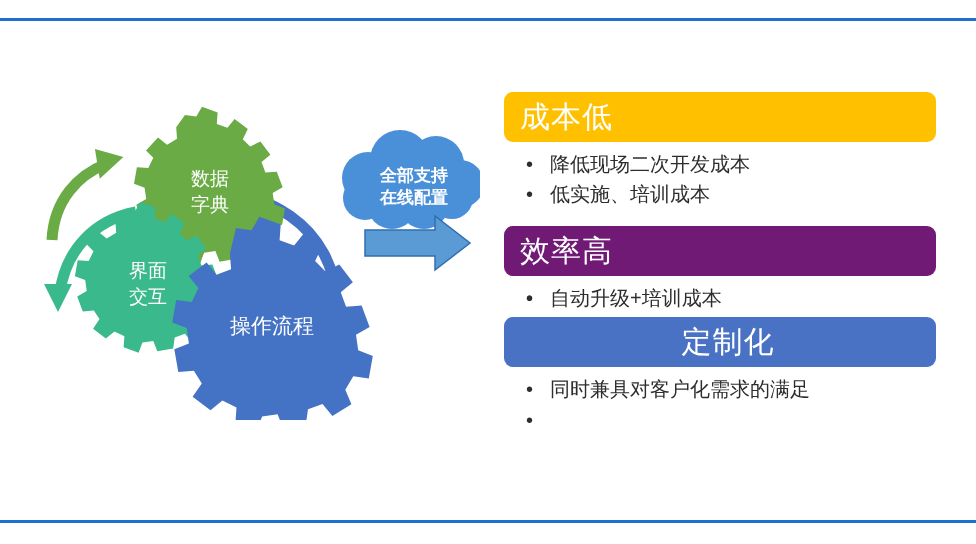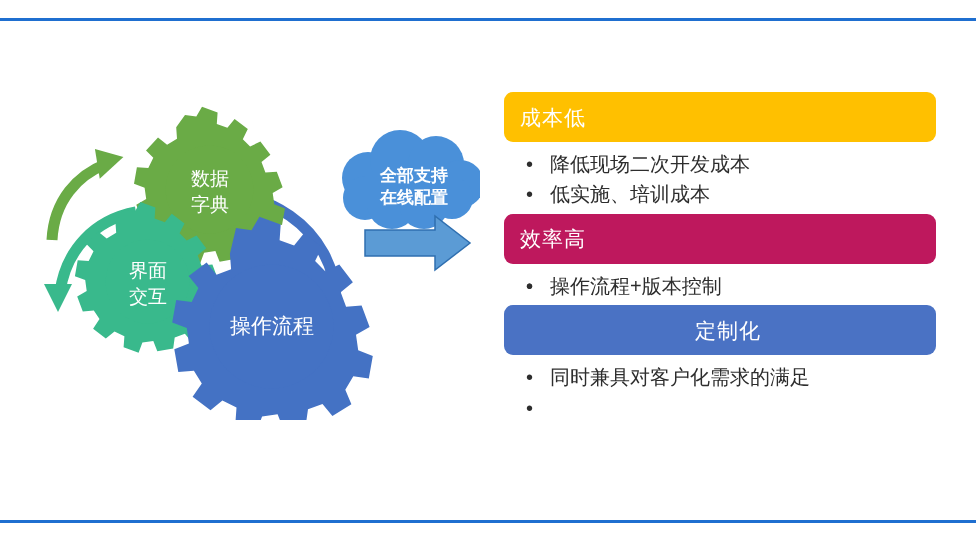--- a/index.html
+++ b/index.html
@@ -66,26 +66,26 @@
   .bar {
     border-radius: 9px;
     height: 50px;
     display: flex;
     align-items: center;
     padding: 0 0 0 16px;
     box-sizing: border-box;
   }
   .bar-title {
     color: #ffffff;
-    font-size: 21px;
+    font-size: 30px;
     letter-spacing: 1px;
     line-height: 1;
   }
   .bar.cost   { background: #ffc000; }
-  .bar.eff    { background: #be185d; }
+  .bar.eff    { background: #701a75; margin-top: 12px; }
   .bar.custom { background: #4a72c4; justify-content: center; }
 
   .bullets {
     list-style: none;
     margin: 0;
     padding: 7px 0 7px 22px;
   }
   .bullets li {
     position: relative;
     color: #2d2d2d;
@@ -228,21 +228,21 @@
     <div class="section sec-eff">
       <div class="bar eff">
         <span class="bar-title">效率高</span>
       </div>
       <ul class="bullets">
         <li>
           <span class="dot">•</span>
         </li>
         <li>
           <span class="dot">•</span>
-          <span>操作流程+版本控制</span>
+          <span>自动升级+培训成本</span>
         </li>
       </ul>
     </div>
 
     <div class="section sec-custom">
       <div class="bar custom">
         <span class="bar-title">定制化</span>
       </div>
       <ul class="bullets">
         <li>

